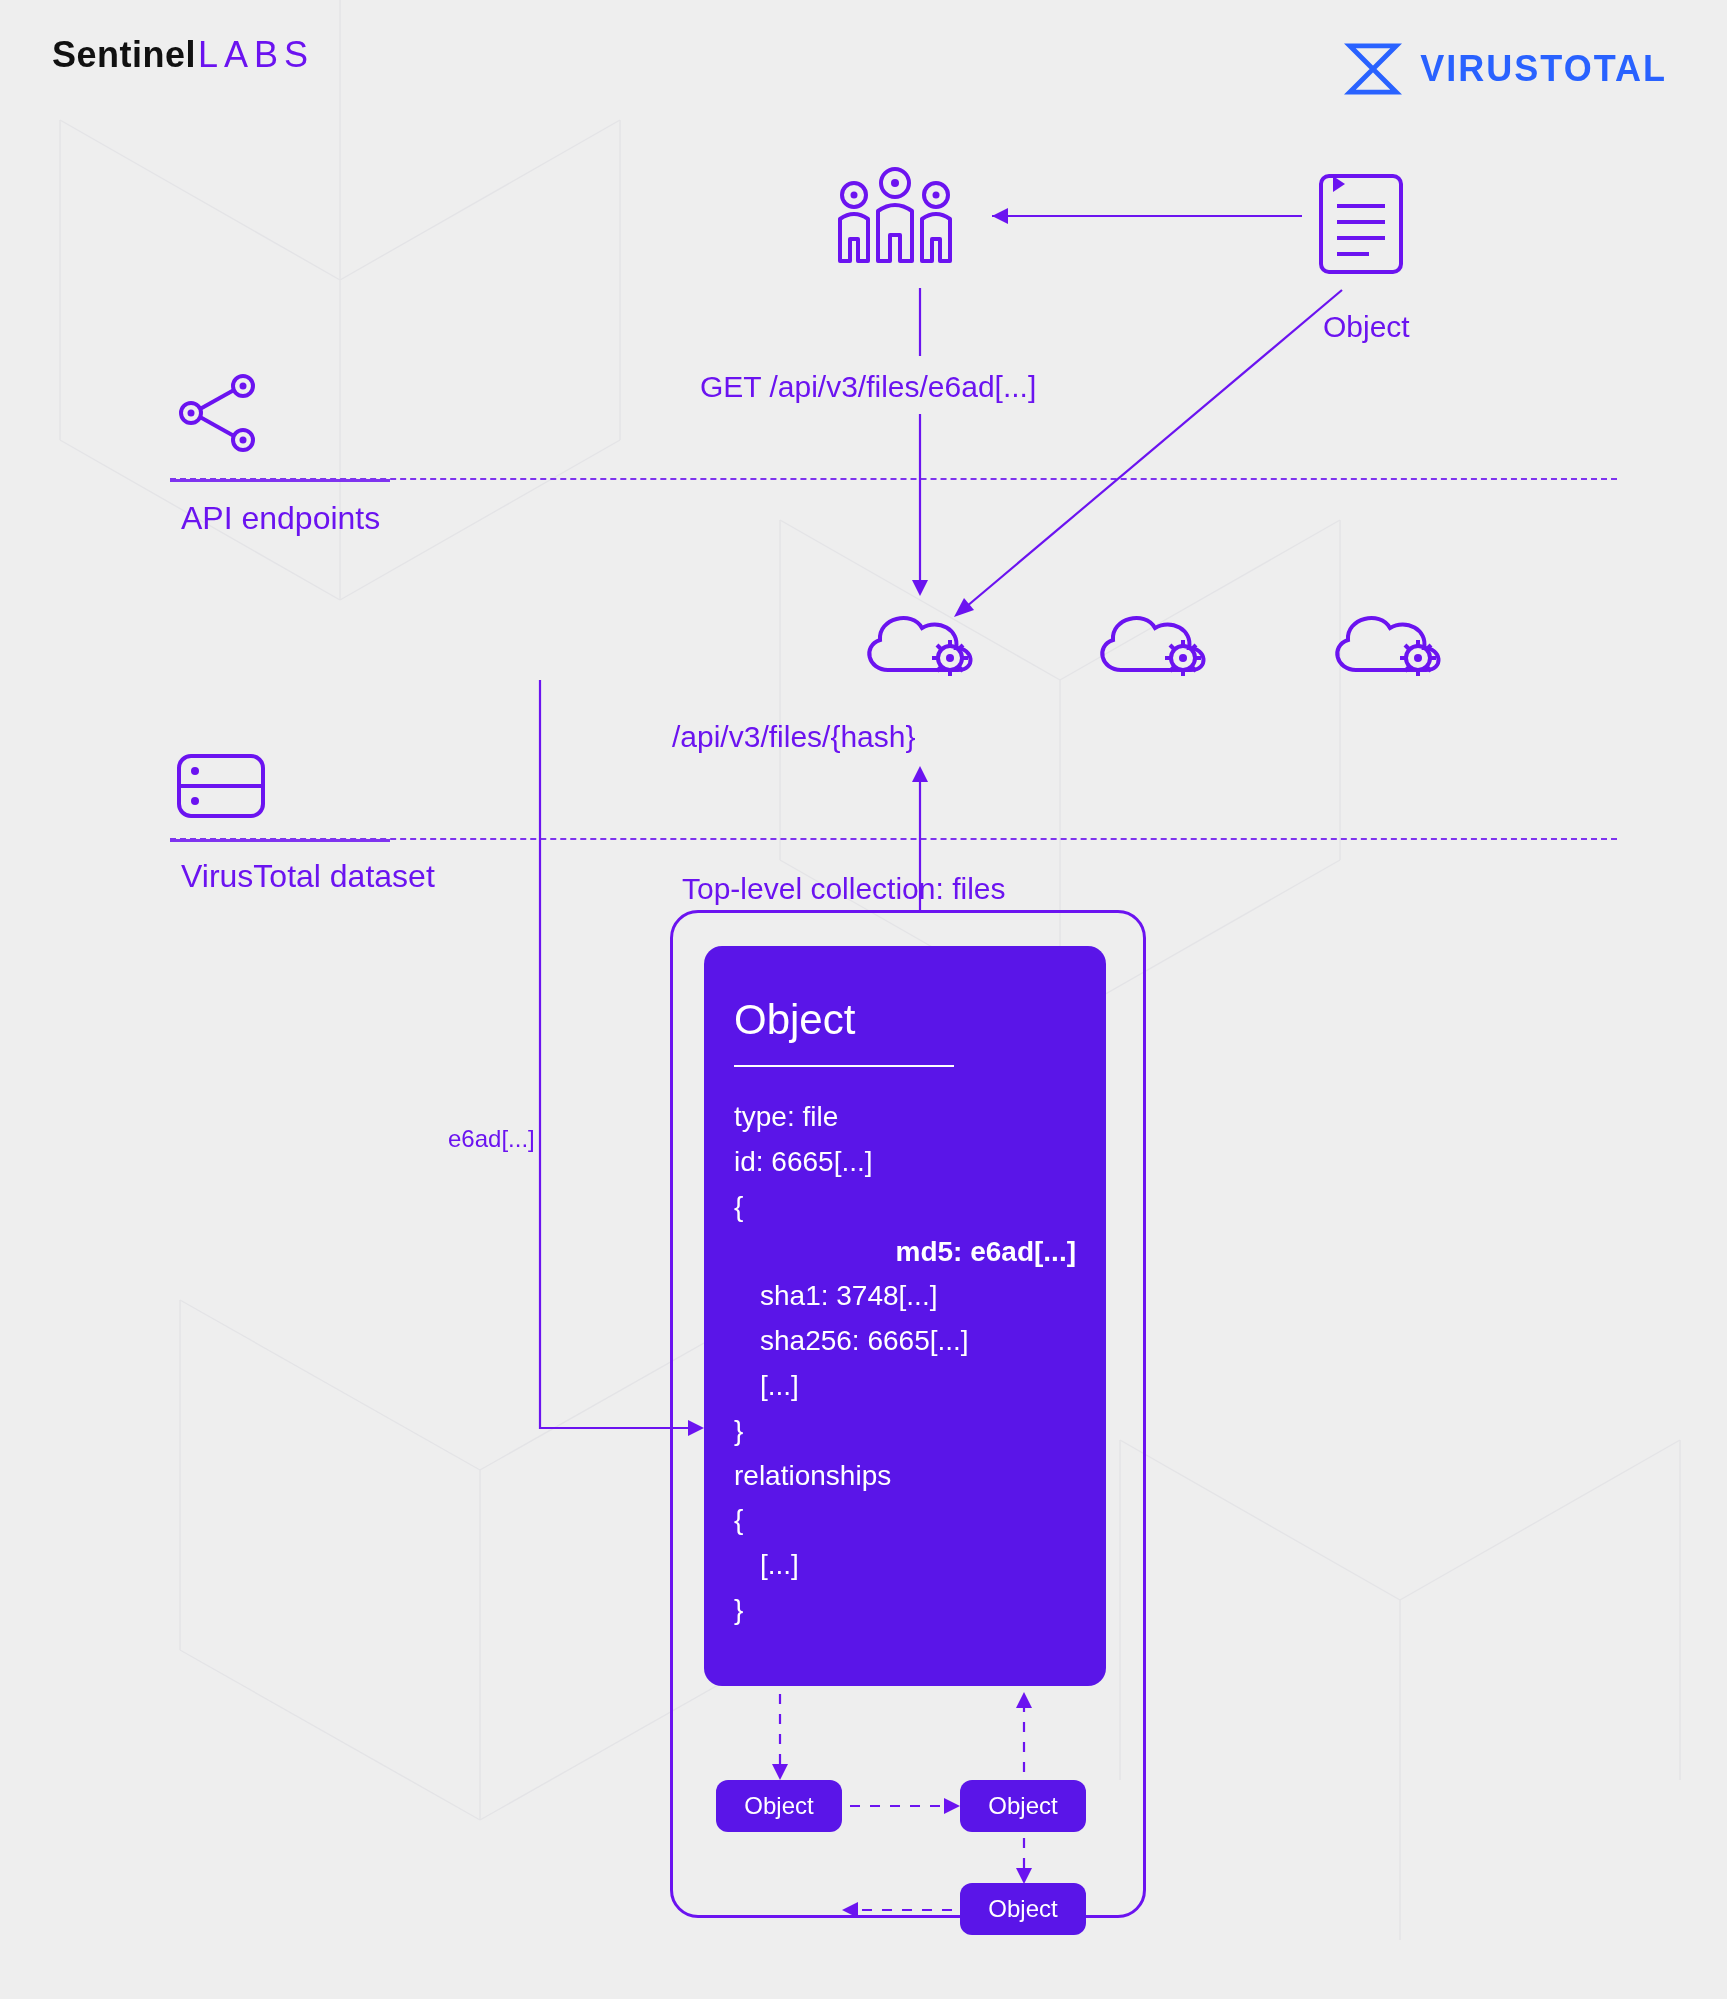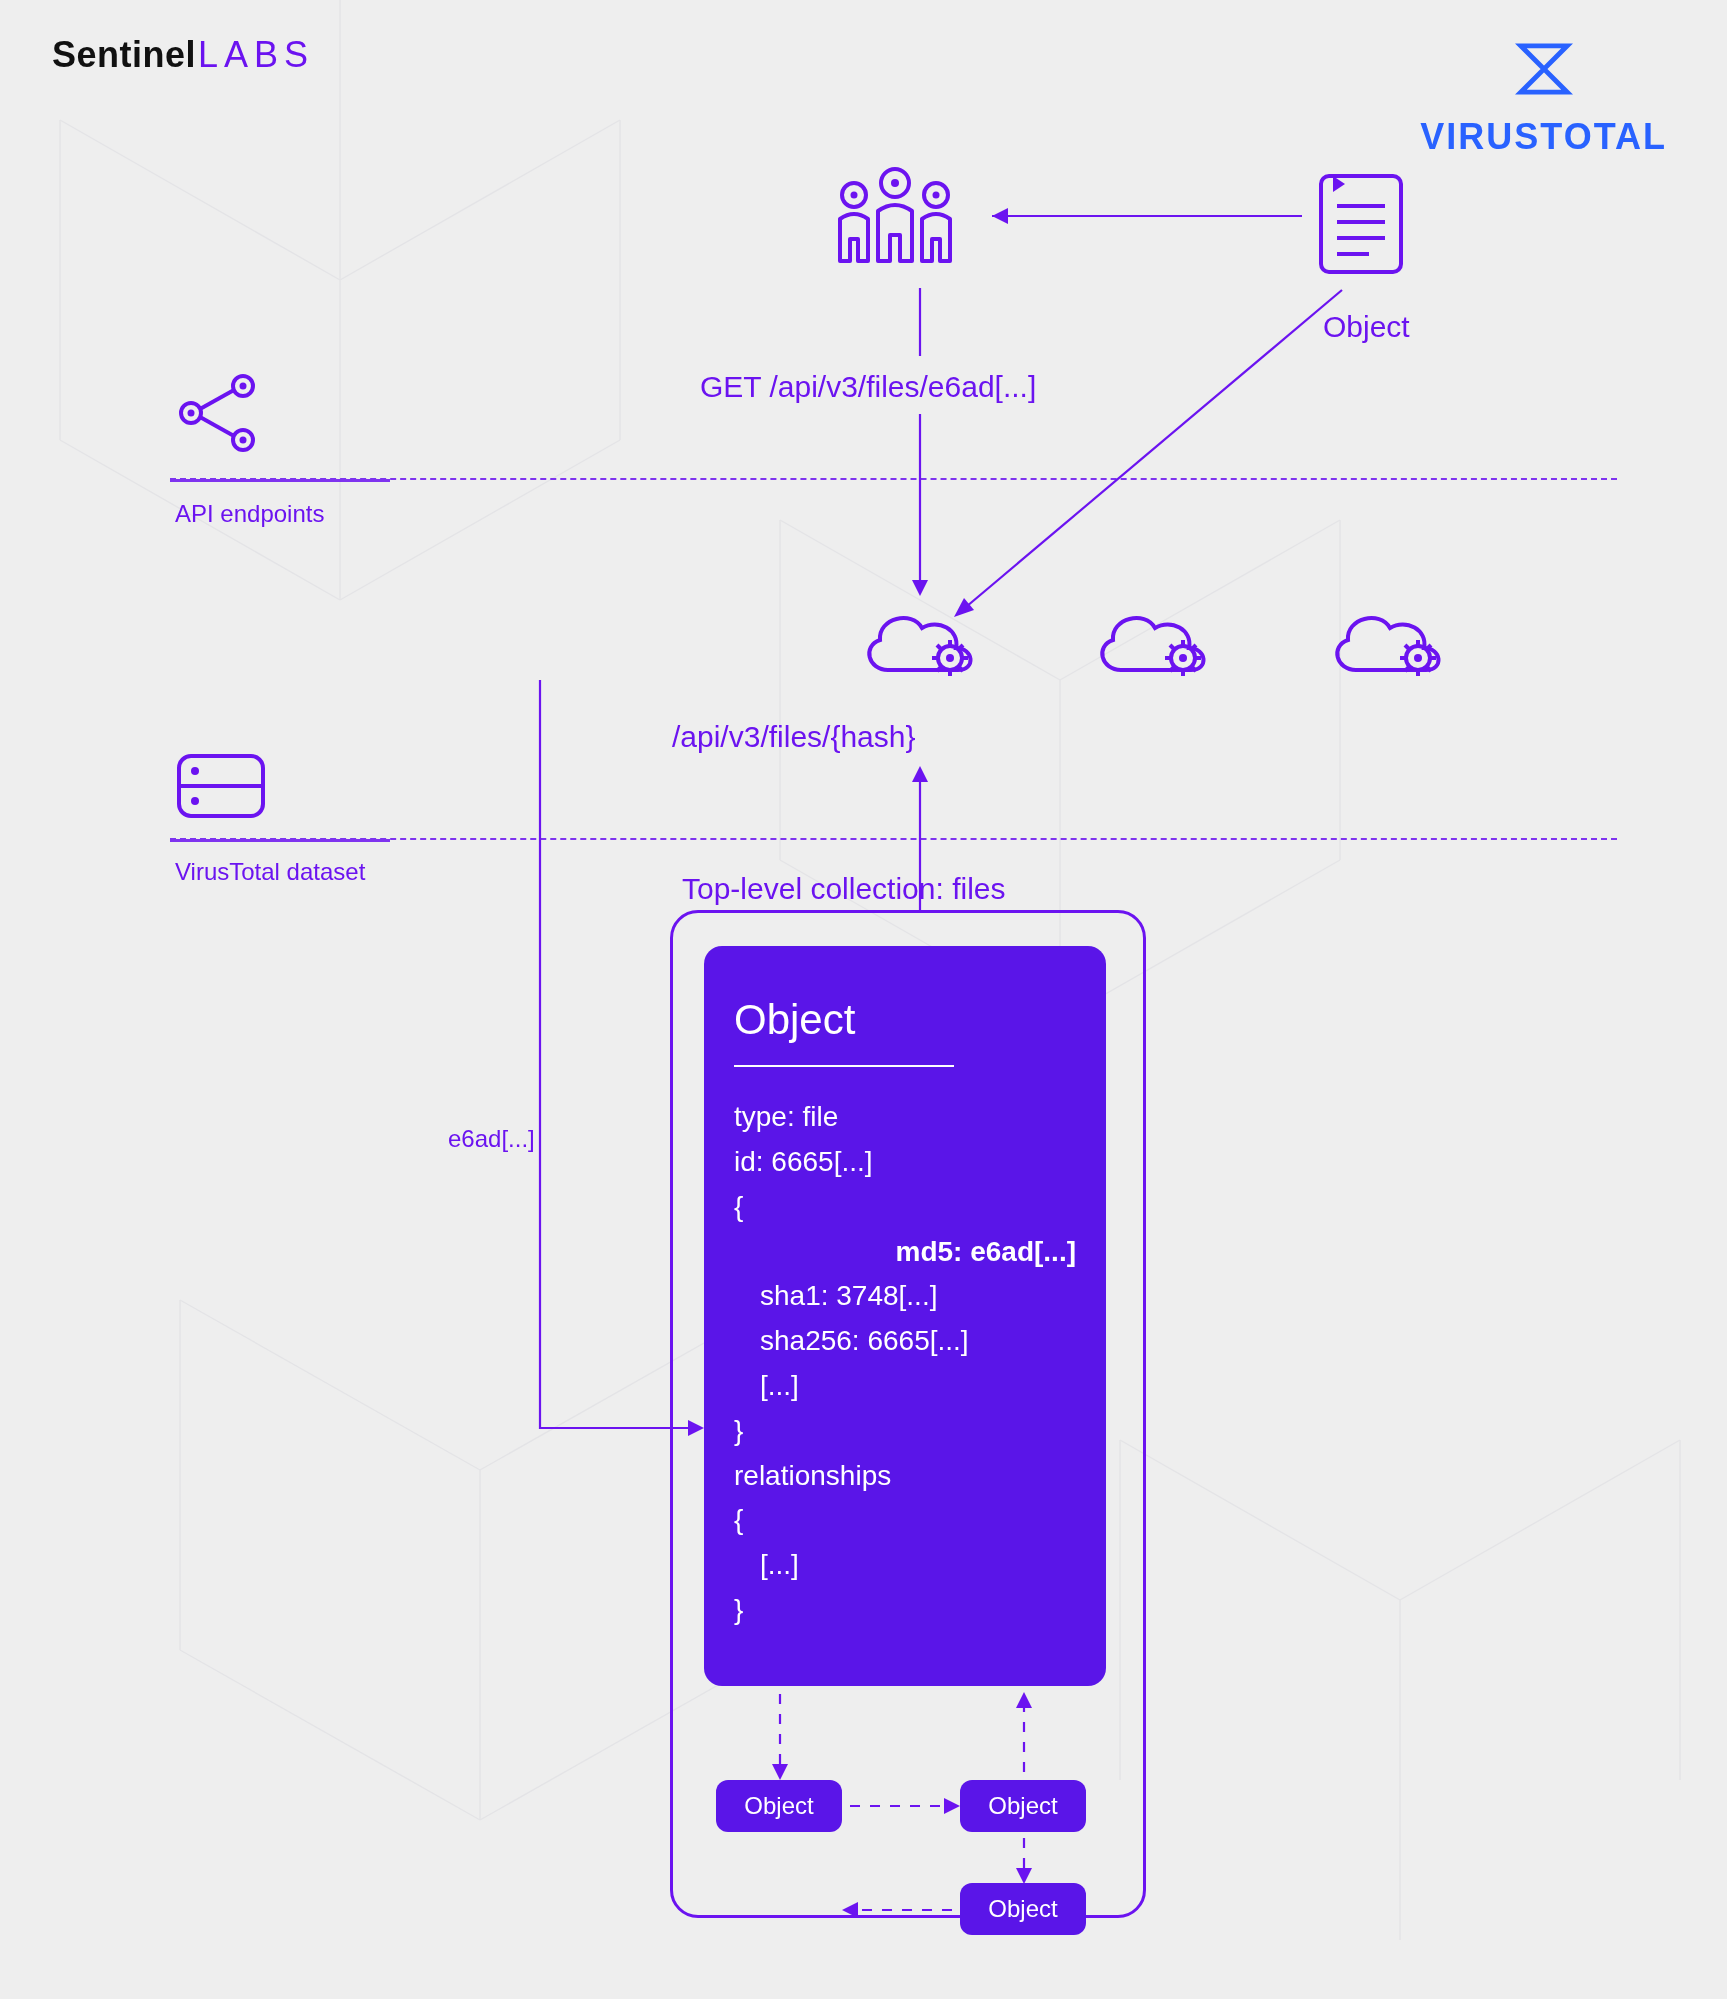--- a/index.html
+++ b/index.html
@@ -23,27 +23,27 @@
   }
   
   .bg-cubes{
     position:absolute;inset:0;opacity:.28;pointer-events:none;
   }
   .bg-cubes line{stroke:#c9c9d2;stroke-width:1.4;}
   
   .logo-sentinel{position:absolute;left:52px;top:34px;font-size:36px;font-weight:400;letter-spacing:.5px;}
   .logo-sentinel .bold{font-weight:800;}
   .logo-sentinel .labs{font-weight:500;color:var(--purple);letter-spacing:6px;margin-left:2px;}
-  .logo-vt{position:absolute;right:60px;top:40px;display:flex;align-items:center;gap:18px;color:var(--blue);flex-direction:column;}
+  .logo-vt{position:absolute;right:60px;top:40px;display:flex;align-items:center;gap:18px;color:var(--blue);}
   .logo-vt svg{width:58px;height:58px;}
   .logo-vt .label{font-size:36px;font-weight:600;letter-spacing:2px;}
   
   .side-icon-net{position:absolute;left:175px;top:370px;}
   .side-icon-db{position:absolute;left:175px;top:750px;}
-  .side-label{position:absolute;left:175px;font-size:24px;color:var(--purple);}
+  .side-label{position:absolute;left:181px;font-size:32px;color:var(--purple);}
   .side-label-1{top:500px;}
   .side-label-2{top:858px;}
   
   .rule{position:absolute;left:170px;right:110px;border-top:2px dashed var(--purple);opacity:.85;}
   .rule.solid-left::before{content:"";position:absolute;left:0;top:-1.5px;width:220px;border-top:3px solid var(--purple);}
   .rule-1{top:478px;}
   .rule-2{top:838px;}
   
   .txt{position:absolute;color:var(--purple);font-size:30px;}
   .txt-get{left:692px;top:370px;margin-left:8px;}

